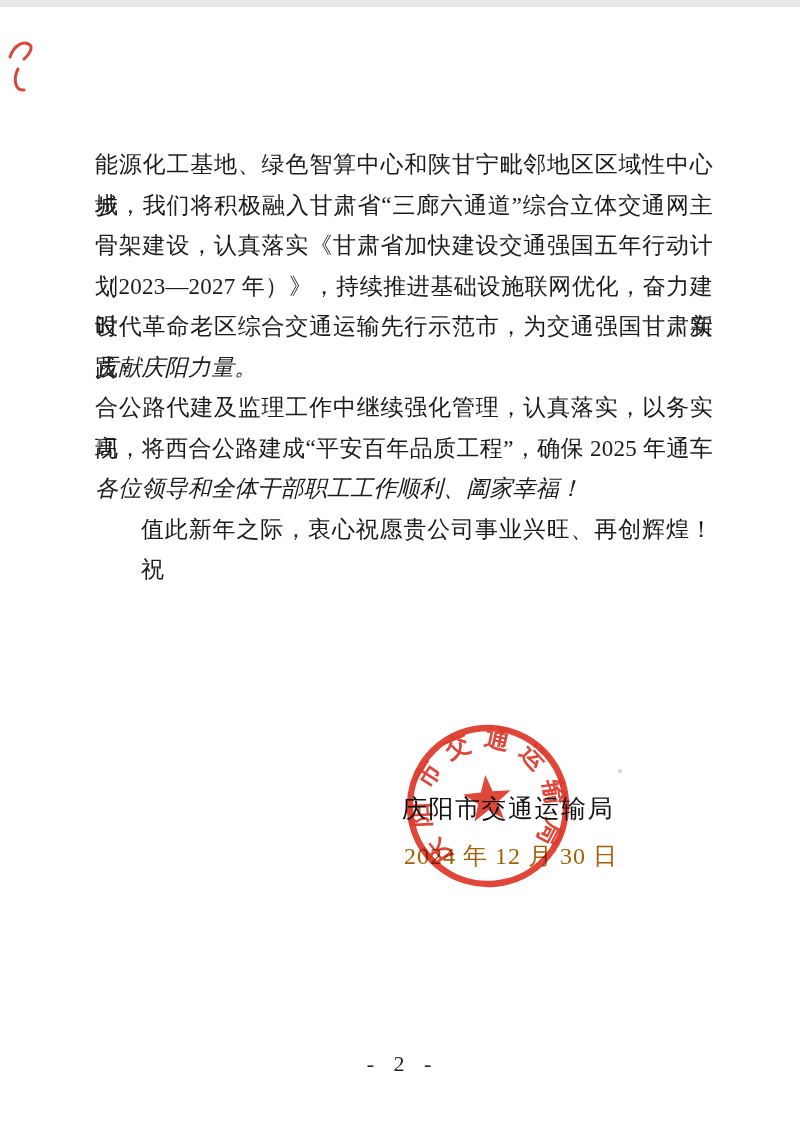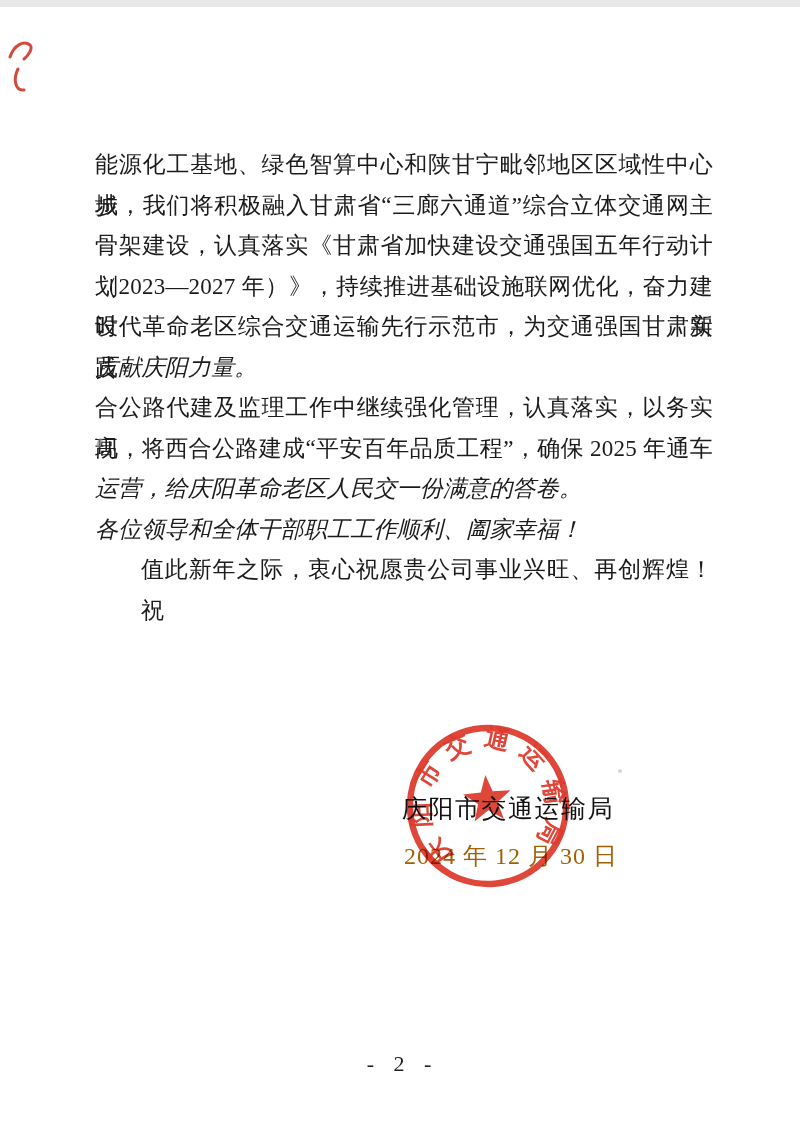--- a/index.html
+++ b/index.html
@@ -125,21 +125,20 @@
 
   <div class="doc-body">
     <div class="line full">能源化工基地、绿色智算中心和陕甘宁毗邻地区区域性中心城</div>
     <div class="line full">步，我们将积极融入甘肃省“三廊六通道”综合立体交通网主</div>
     <div class="line full">骨架建设，认真落实《甘肃省加快建设交通强国五年行动计划</div>
     <div class="line full">（2023—2027 年）》，持续推进基础设施联网优化，奋力建设新</div>
     <div class="line full">时代革命老区综合交通运输先行示范市，为交通强国甘肃实践</div>
     <div class="line short">贡献庆阳力量。</div>
     <div class="line full">合公路代建及监理工作中继续强化管理，认真落实，以务实高</div>
     <div class="line full">现，将西合公路建成“平安百年品质工程”，确保 2025 年通车</div>
-    <div class="line short">运营，给庆阳革命老区人民交一份满意的答卷。</div>
     <div class="line short">各位领导和全体干部职工工作顺利、阖家幸福！</div>
     <div class="line full indent">值此新年之际，衷心祝愿贵公司事业兴旺、再创辉煌！祝</div>
   </div>
 
   <div class="speck s1"></div>
   <div class="speck s2"></div>
 
   <div class="sig-agency">庆阳市交通运输局</div>
   <div class="sig-date">2024 年 12 月 30 日</div>
 

